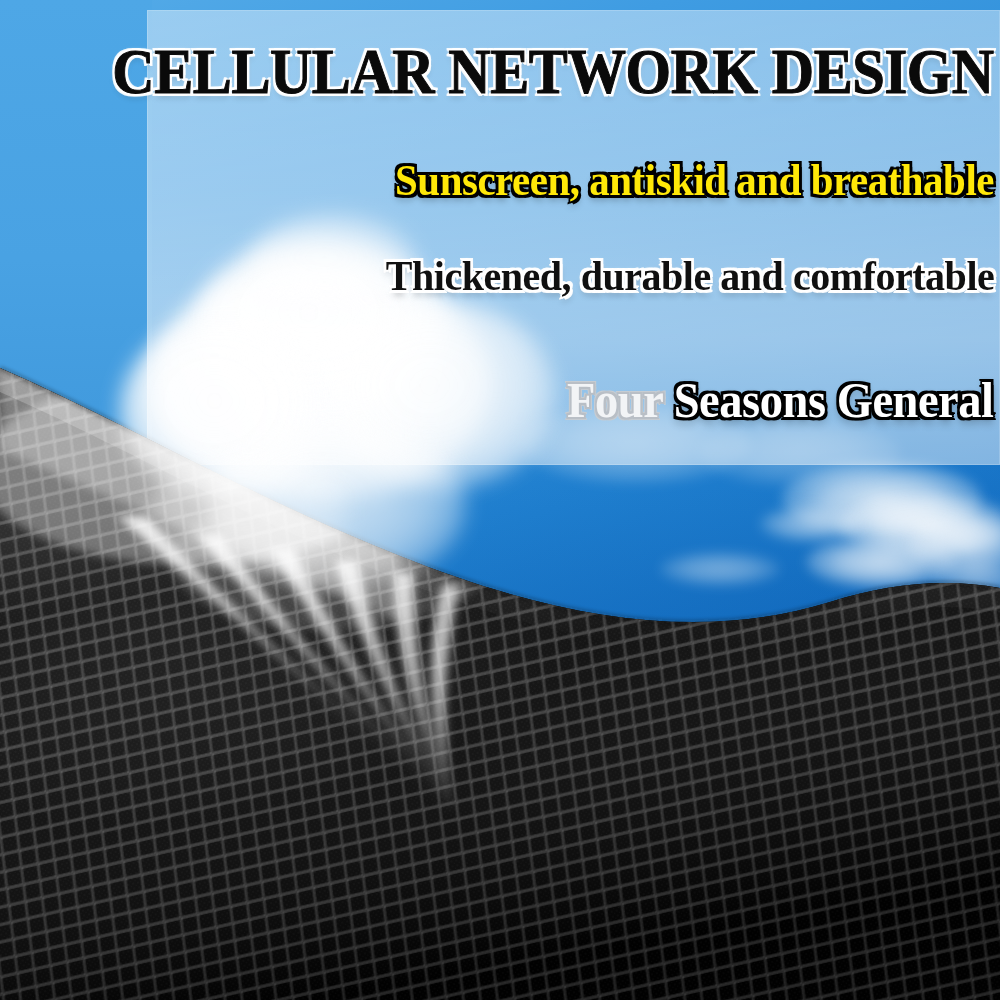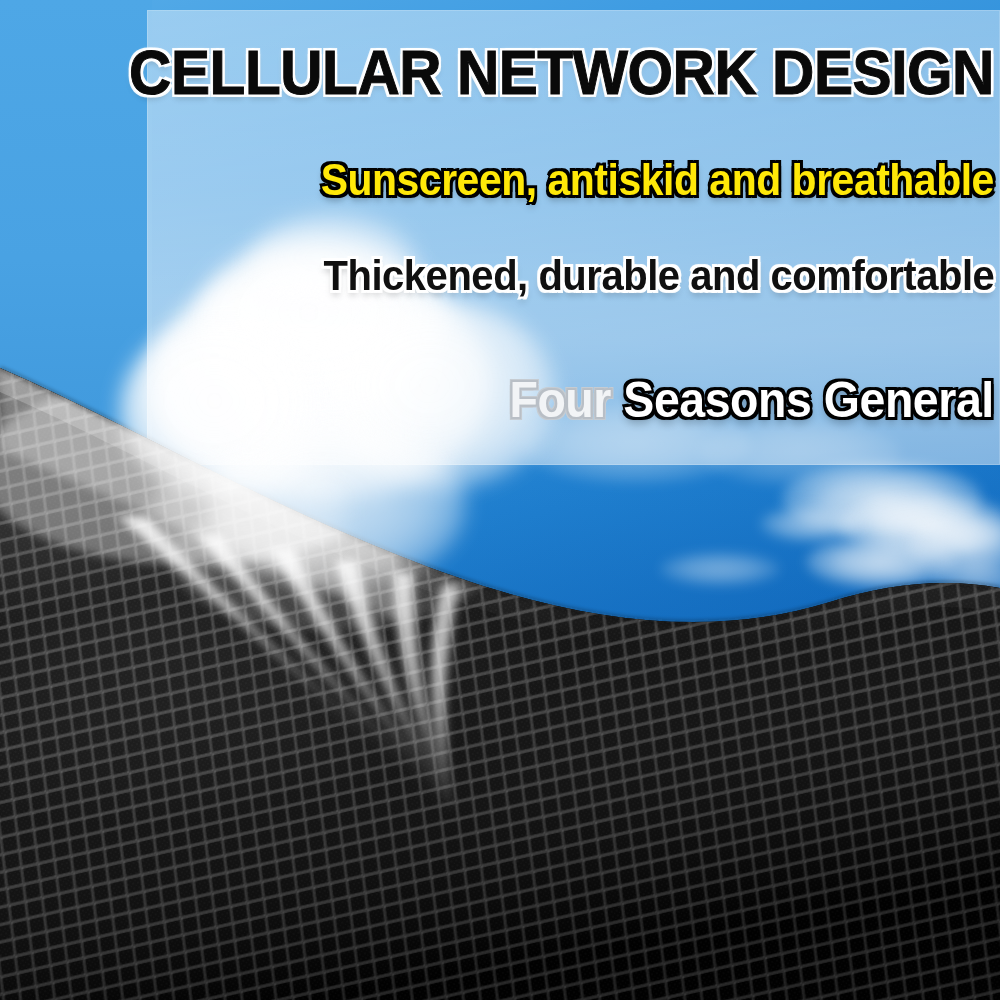--- a/index.html
+++ b/index.html
@@ -6,21 +6,21 @@
   html, body {
     margin: 0;
     padding: 0;
     background: #000;
   }
   #stage {
     position: relative;
     width: 1000px;
     height: 1000px;
     overflow: hidden;
-    font-family: Liberation Sans, sans-serif;
+    font-family: Liberation Serif, serif;
     background: #2f8fd8;
   }
 
   
   .sky-base {
     position: absolute;
     inset: 0;
     background:
       linear-gradient(160deg,
         #56ace8 0%,

